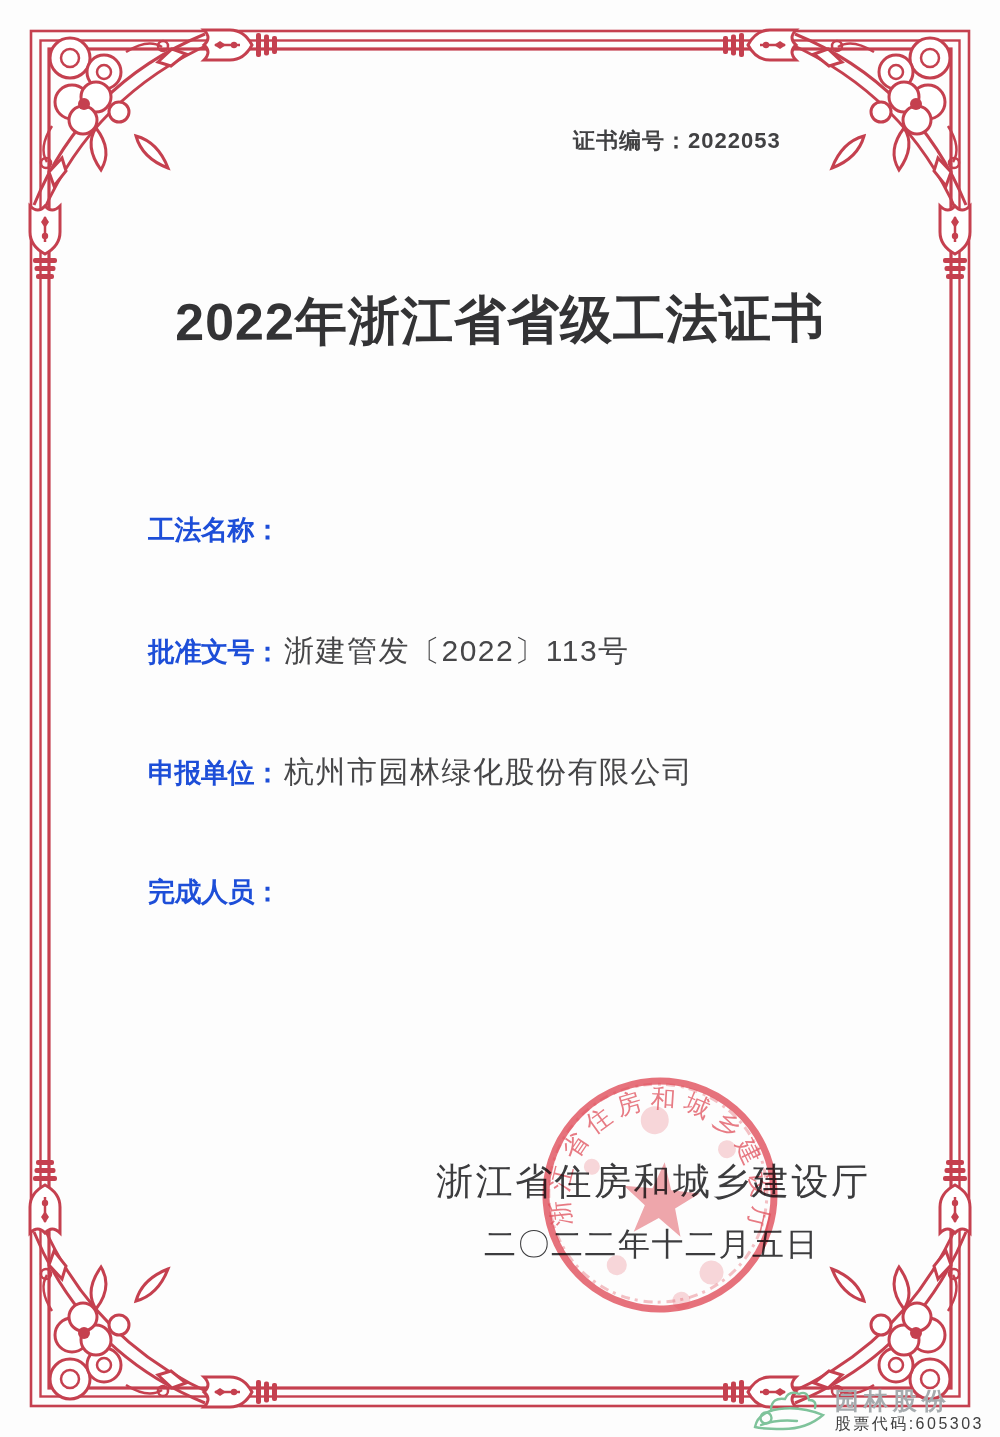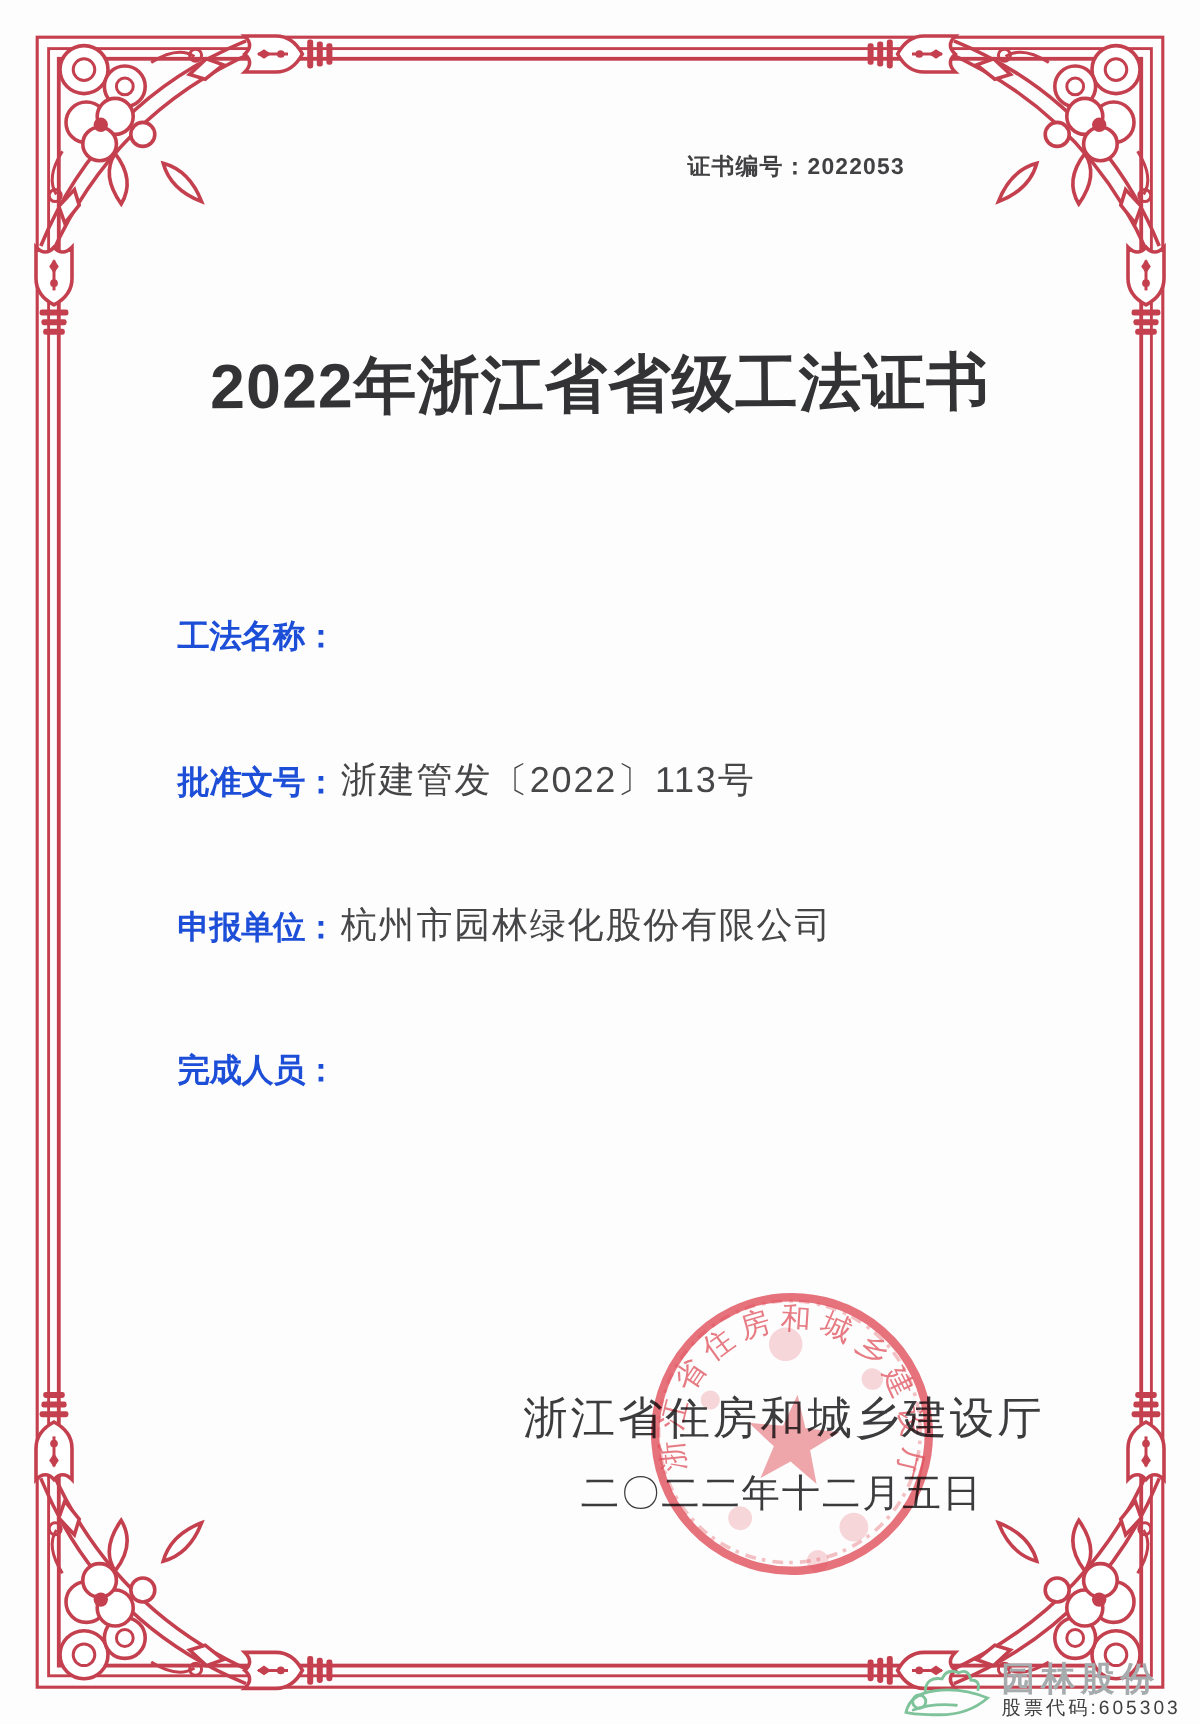--- a/index.html
+++ b/index.html
@@ -10,21 +10,21 @@
     overflow:hidden;
     font-family:"Liberation Sans","DejaVu Sans",sans-serif;
     color:#3c3c3e;
   }
   svg{display:block;}
   .border-frame{position:absolute;left:0;top:0;z-index:1;}
   .content{position:absolute;left:0;top:0;width:100%;height:100%;z-index:2;}
 
   .cert-no{
     position:absolute;left:573px;top:126px;
-    font-size:19px;font-weight:600;color:#414143;letter-spacing:1px;text-align:center;
+    font-size:22px;font-weight:600;color:#414143;letter-spacing:1px;text-align:center;
   }
   .title{
     position:absolute;left:0;top:286px;width:100%;
     margin:0;text-align:center;
     font-size:52px;font-weight:800;color:#333335;letter-spacing:1px;
     transform:rotate(-0.4deg);
   }
   .row{position:absolute;left:148px;display:flex;align-items:flex-start;}
   .row .label{
     flex:none;width:136px;
@@ -58,21 +58,21 @@
     position:absolute;left:534px;top:1062px;z-index:3;
     mix-blend-mode:multiply;
     transform:rotate(-4deg);
   }
   .watermark{
     position:absolute;right:16px;bottom:4px;z-index:5;
     display:flex;align-items:flex-end;gap:6px;
   }
   .wm-text{display:flex;flex-direction:column;align-items:flex-start;line-height:1.05;}
   .wm-company{
-    font-size:28px;font-weight:bold;color:#a6abae;letter-spacing:5px;
+    font-size:24px;font-weight:bold;color:#a6abae;letter-spacing:5px;
   }
   .wm-code{
     font-size:16px;color:#404040;letter-spacing:2.5px;margin-top:3px;
   }
 </style>
 </head>
 <body>
 
 <div class="page">
 

